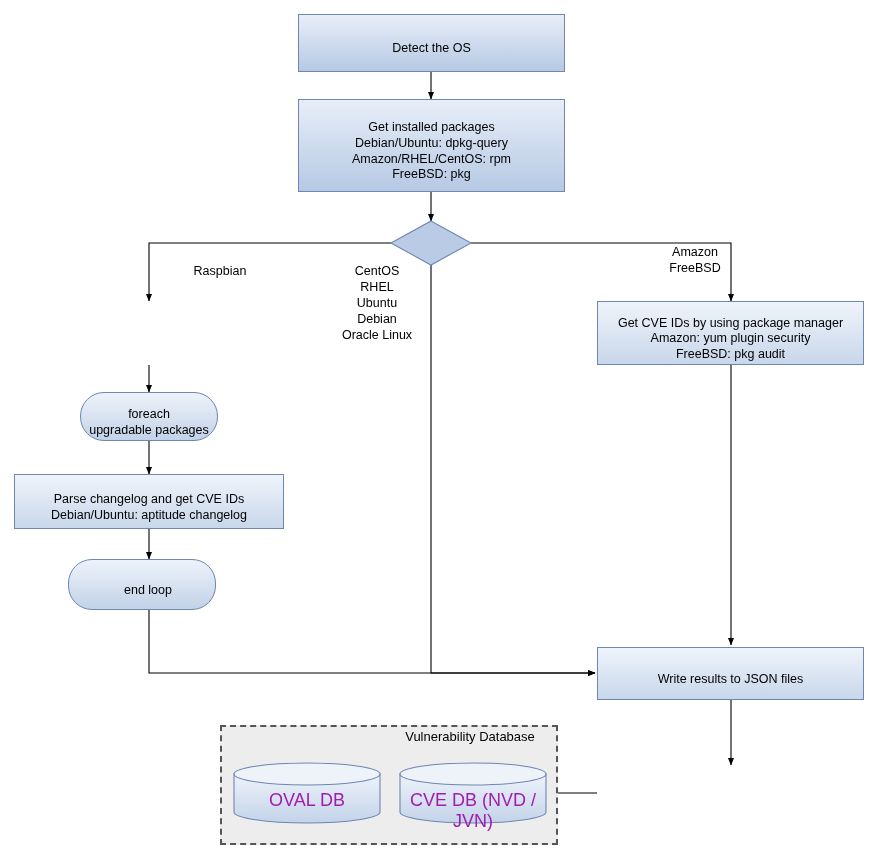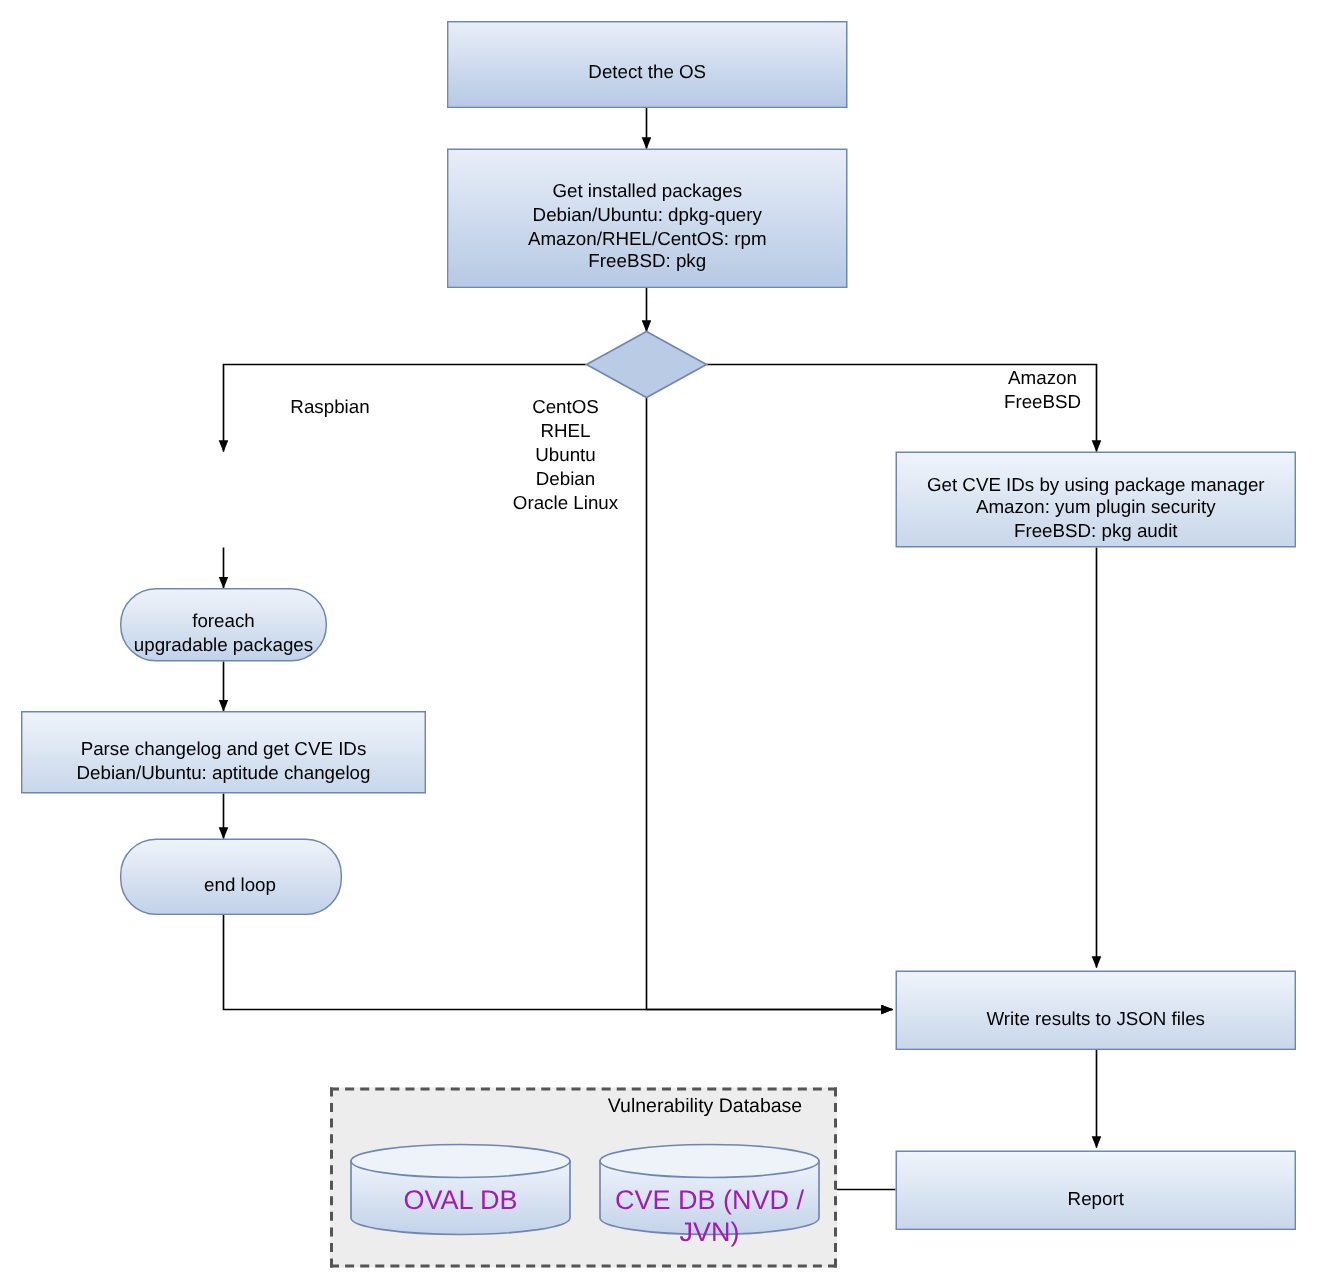--- a/index.html
+++ b/index.html
@@ -144,37 +144,34 @@
   <div class="node loop" style="left:80px; top:392px; width:138px; height:49px;">
     <span class="txt">foreach
 upgradable  packages</span>
   </div>
 
   <div class="node flat-light" style="left:14px; top:474px; width:270px; height:55px;">
     <span class="txt">Parse changelog and get  CVE IDs
 Debian/Ubuntu: aptitude changelog</span>
   </div>
 
-  <div class="node loop" style="left:80px; top:559px; width:148px; height:51px;padding-left:12px;">
+  <div class="node loop" style="left:68px; top:559px; width:148px; height:51px;padding-left:12px;">
     <span class="txt">end loop</span>
   </div>
 
   <div class="node flat-light" style="left:597px; top:301px; width:267px; height:64px;">
     <span class="txt">Get CVE IDs by using package manager
 Amazon: yum plugin security
 FreeBSD: pkg audit</span>
   </div>
 
   <div class="node flat-light" style="left:597px; top:647px; width:267px; height:53px;">
     <span class="txt">Write results to JSON files</span>
   </div>
 
-  <div class="node flat-light" style="left:597px; top:767px; width:267px; height:53px;">
-    <span class="txt">Report</span>
-  </div>
 
   <div class="label" style="left:160px; top:263px; width:120px;">Raspbian</div>
   <div class="label" style="left:322px; top:263px; width:110px;">CentOS
 RHEL
 Ubuntu
 Debian
 Oracle Linux</div>
   <div class="label" style="left:640px; top:244px; width:110px;">Amazon
 FreeBSD</div>
 

